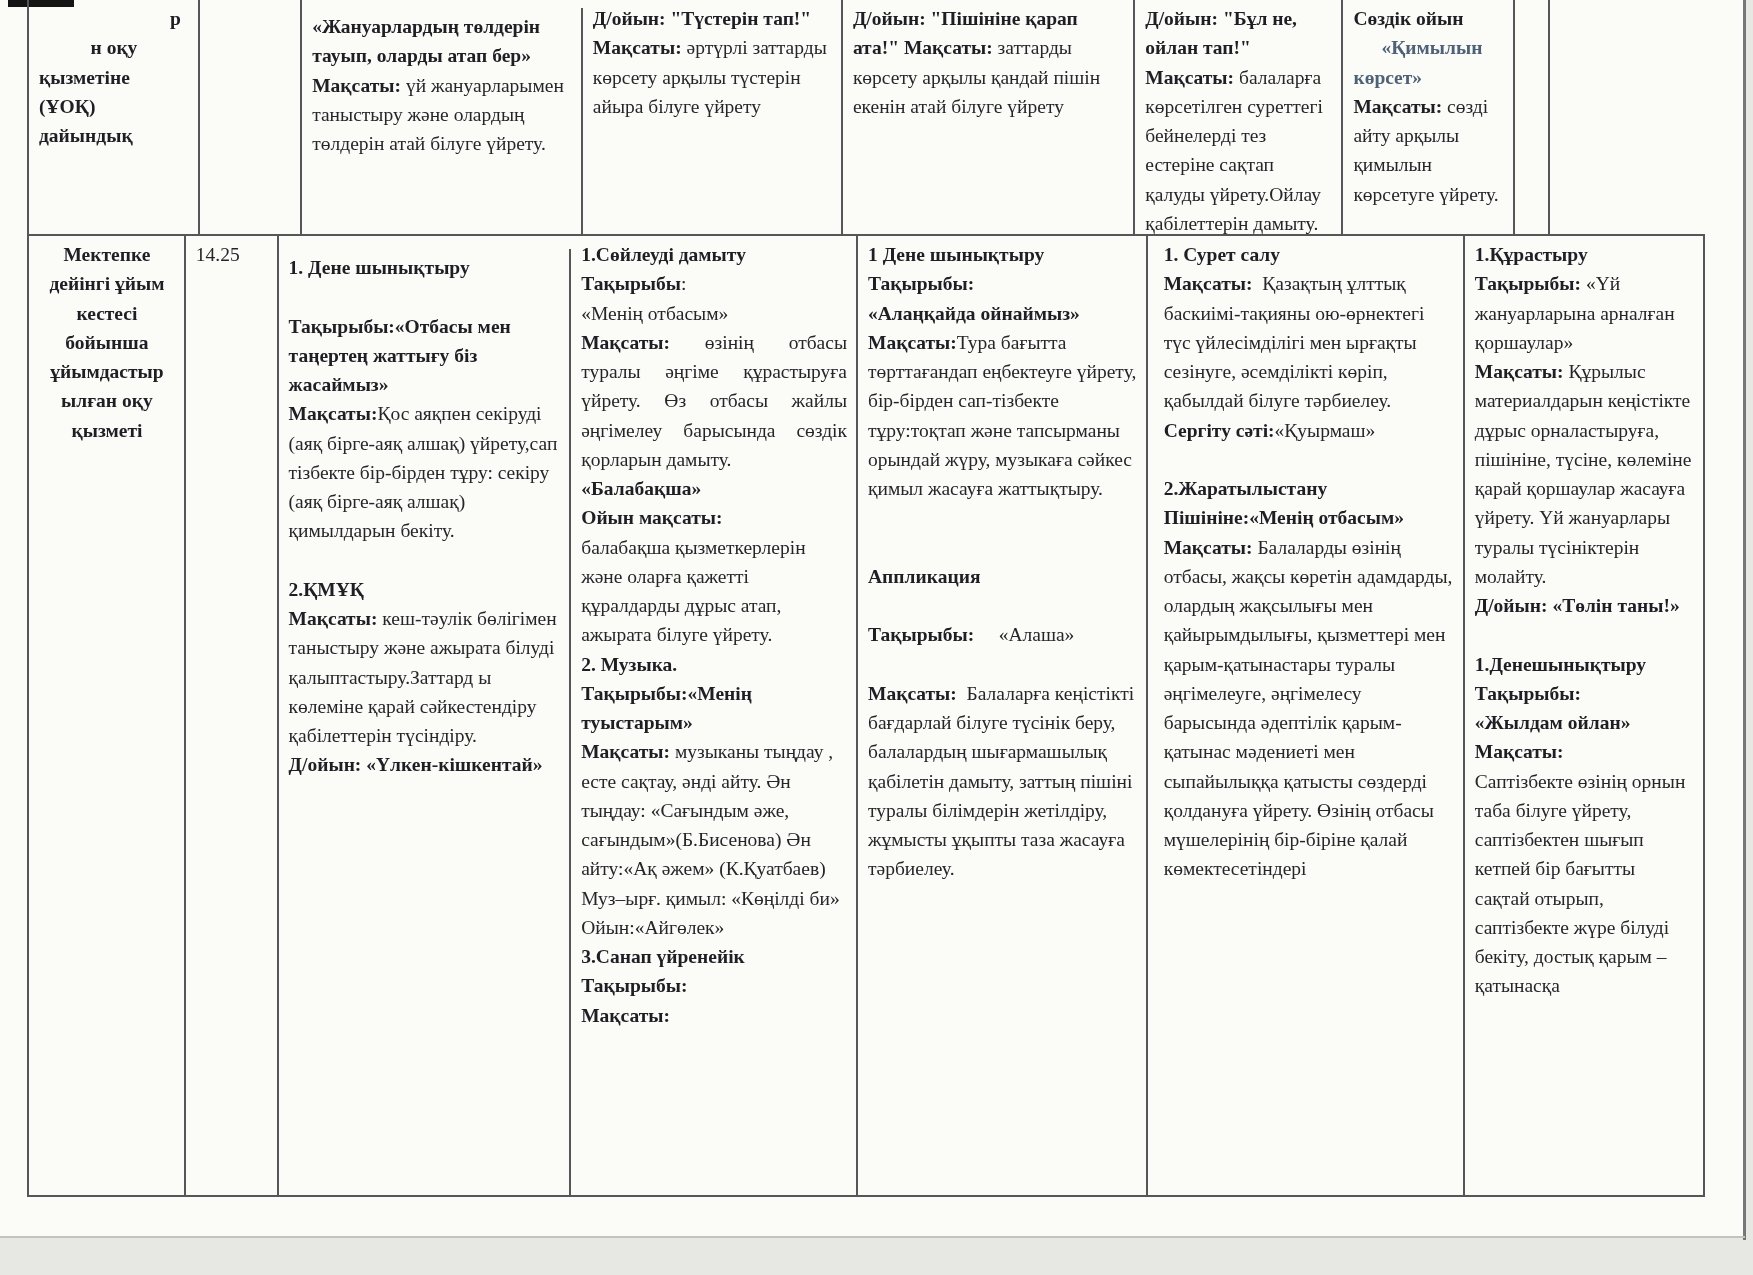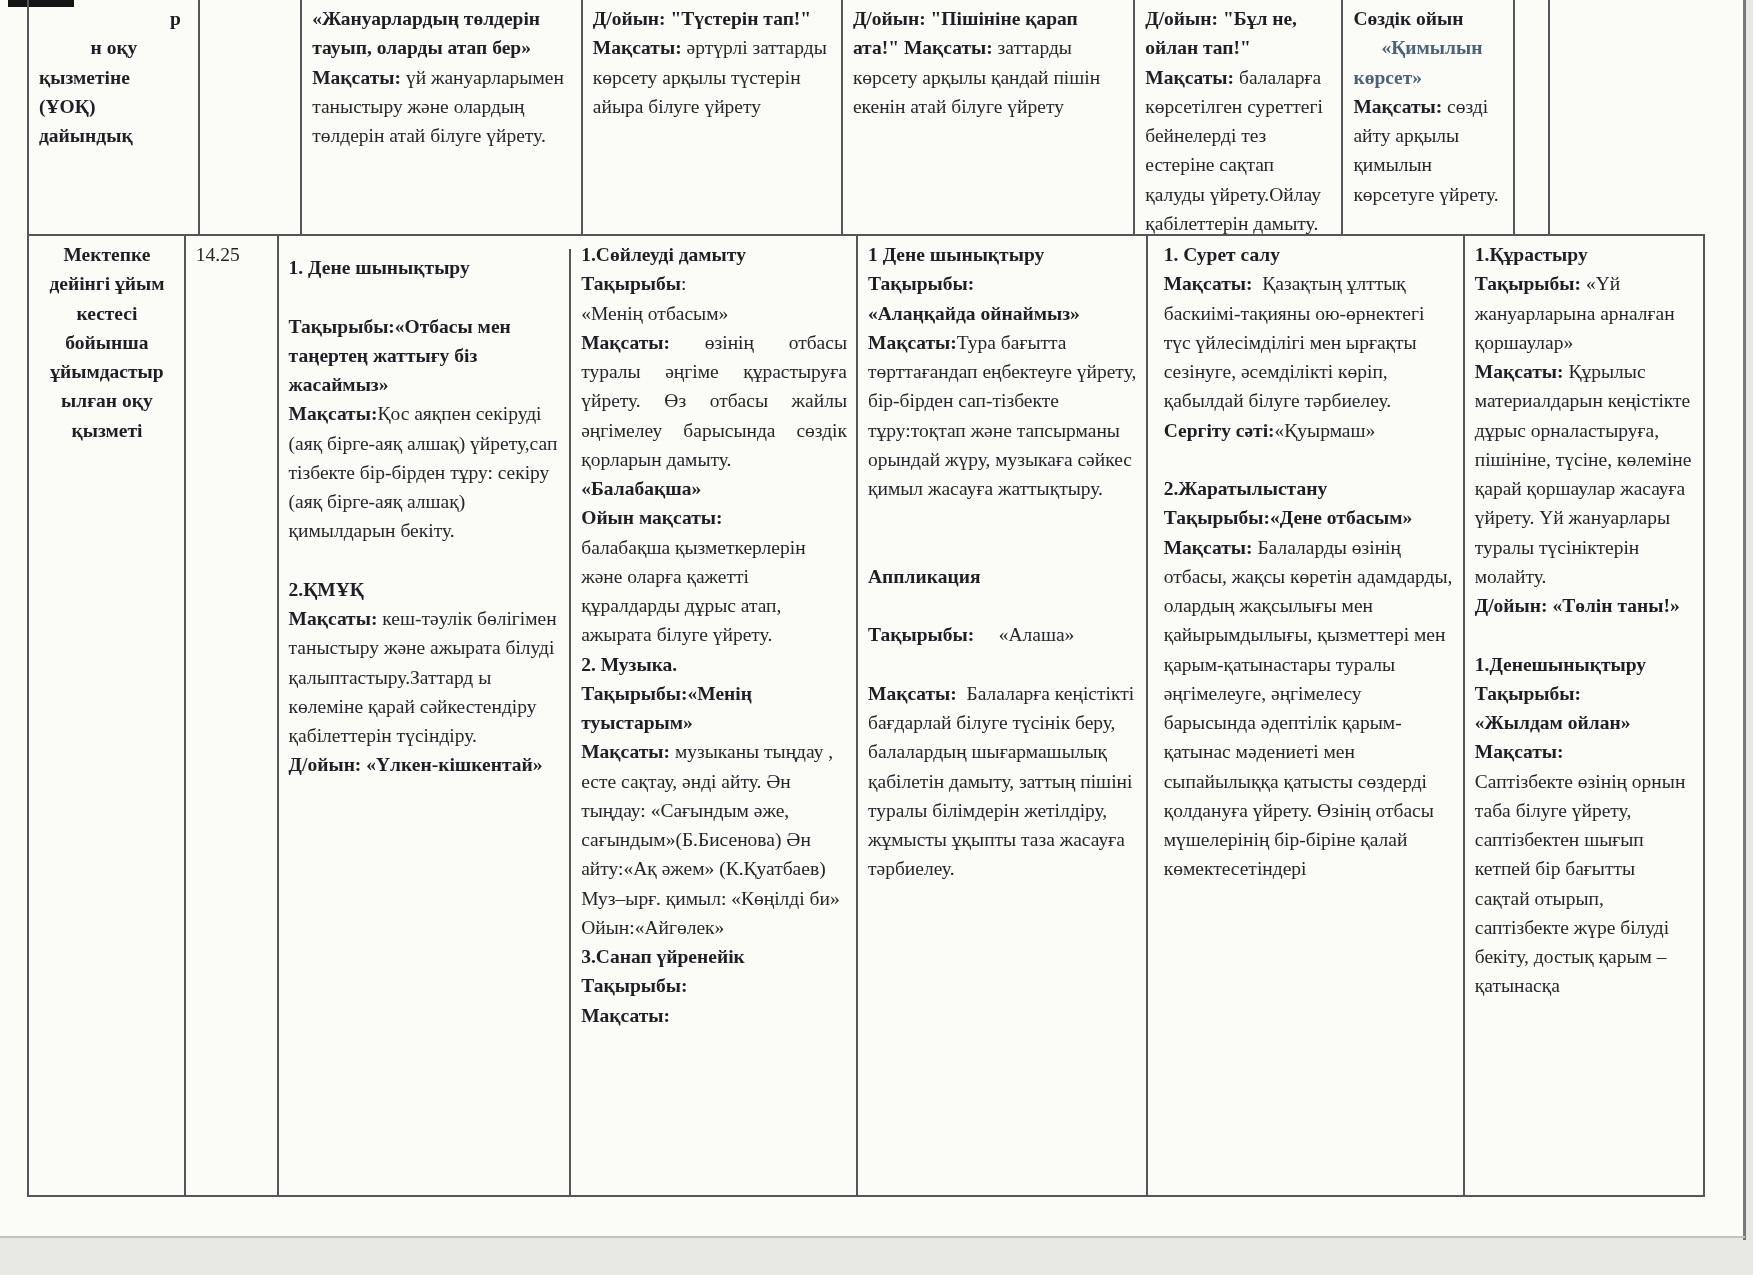--- a/index.html
+++ b/index.html
@@ -11,21 +11,21 @@
   .page-edge-bottom{position:absolute;left:0;top:1236px;width:1745px;height:2px;background:#c2c2be;}
 
   .tbl{position:absolute;display:flex;align-items:stretch;box-sizing:border-box;}
   .tbl .cell{box-sizing:border-box;border-right:2px solid #55555a;padding:4px 9px 6px 10px;overflow:hidden;
              color:#26262a;font-size:19.5px;line-height:1.5;}
   .tbl .cell:first-child{border-left:2px solid #55555a;}
 
   .tbl-a{left:27px;top:0;width:1523px;height:234px;border-bottom:0;}
   .tbl-a .cell:nth-child(1){width:176px;}
   .tbl-a .cell:nth-child(2){width:104px;}
-  .tbl-a .cell:nth-child(3){width:286px;}
+  .tbl-a .cell:nth-child(3){width:286px;margin-top:8px;}
   .tbl-a .cell:nth-child(4){width:265px;}
   .tbl-a .cell:nth-child(5){width:298px;}
   .tbl-a .cell:nth-child(6){width:212px;}
   .tbl-a .cell:nth-child(7){width:175px;}
   .tbl-a .cell:nth-child(8){width:35px;}
 
   .tbl-b{left:27px;top:234px;width:1678px;height:963px;border-top:2px solid #55555a;border-bottom:2px solid #55555a;}
   .tbl-b .cell:nth-child(1){width:163px;}
   .tbl-b .cell:nth-child(2){width:95px;}
   .tbl-b .cell:nth-child(3){width:301px;margin-top:13px;}
@@ -118,21 +118,21 @@
         <div class="para left"><span class="b">Тақырыбы:</span><span>&nbsp;&nbsp;&nbsp;&nbsp;&nbsp;«Алаша»</span></div>
         <div class="para left blank">&nbsp;</div>
         <div class="para left"><span class="b">Мақсаты:</span><span>&nbsp; Балаларға кеңістікті бағдарлай білуге түсінік беру, балалардың шығармашылық қабілетін дамыту, заттың пішіні туралы білімдерін жетілдіру, жұмысты ұқыпты таза жасауға тәрбиелеу.</span></div>
       </div>
       <div class="cell">
         <div class="para left"><span class="b">1. Сурет салу</span></div>
         <div class="para left"><span class="b">Мақсаты:</span><span>&nbsp; Қазақтың ұлттық баскиімі-тақияны ою-өрнектегі түс үйлесімділігі мен ырғақты сезінуге, әсемділікті көріп, қабылдай білуге тәрбиелеу.</span></div>
         <div class="para left"><span class="b">Сергіту сәті:</span><span>«Қуырмаш»</span></div>
         <div class="para left blank">&nbsp;</div>
         <div class="para left"><span class="b">2.Жаратылыстану</span></div>
-        <div class="para left"><span class="b">Тақырыбы:«Дене отбасым»</span></div>
+        <div class="para left"><span class="b">Пішініне:«Менің отбасым»</span></div>
         <div class="para left"><span class="b">Мақсаты:</span><span> Балаларды өзінің отбасы, жақсы көретін адамдарды, олардың жақсылығы мен қайырымдылығы, қызметтері мен қарым-қатынастары туралы әңгімелеуге, әңгімелесу барысында әдептілік қарым-қатынас мәдениеті мен сыпайылыққа қатысты сөздерді қолдануға үйрету. Өзінің отбасы мүшелерінің бір-біріне қалай көмектесетіндері</span></div>
       </div>
       <div class="cell">
         <div class="para left"><span class="b">1.Құрастыру</span></div>
         <div class="para left"><span class="b">Тақырыбы:</span><span> «Үй жануарларына арналған қоршаулар»</span></div>
         <div class="para left"><span class="b">Мақсаты:</span><span> Құрылыс материалдарын кеңістікте дұрыс орналастыруға, пішініне, түсіне, көлеміне қарай қоршаулар жасауға үйрету. Үй жануарлары туралы түсініктерін молайту.</span></div>
         <div class="para left"><span class="b">Д/ойын: «Төлін таны!»</span></div>
         <div class="para left blank">&nbsp;</div>
         <div class="para left"><span class="b">1.Денешынықтыру</span></div>
         <div class="para left"><span class="b">Тақырыбы:</span></div>

